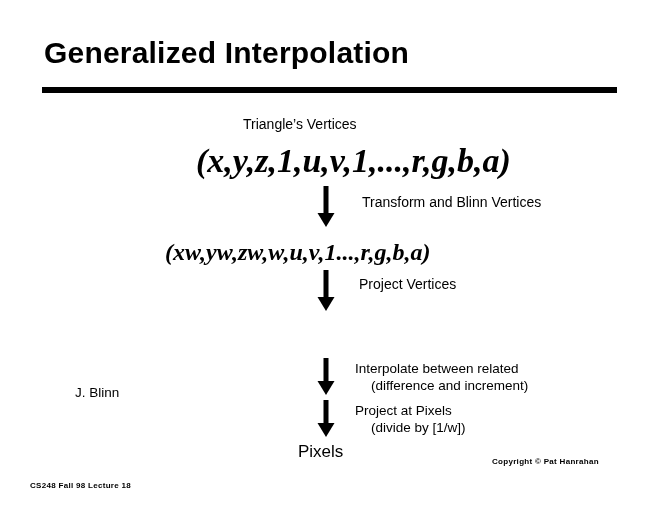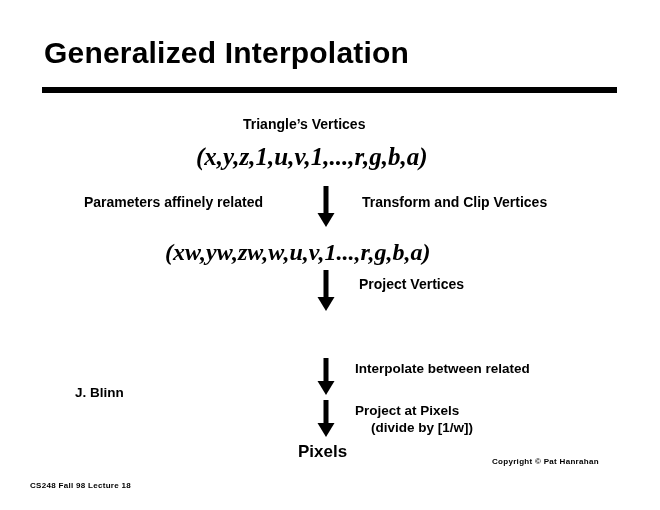--- a/index.html
+++ b/index.html
@@ -40,36 +40,36 @@
     top: 87px;
     width: 575px;
     height: 6px;
     background: #000000;
   }
 
   
   .lbl {
     position: absolute;
     font-family: "Liberation Sans", sans-serif;
-    font-weight: bold;
+    font-weight: normal;
     font-size: 14px;
     white-space: nowrap;
     line-height: 1.25;
   }
   .lbl.small { font-size: 13.5px; }
 
   .formula {
     position: absolute;
     font-family: "Liberation Serif", serif;
     font-style: italic;
     font-weight: bold;
     white-space: nowrap;
     line-height: 1;
   }
-  .f1 { font-size: 25px; }
+  .f1 { font-size: 34px; }
   .f2 { font-size: 24px; }
   .f3 { font-size: 23px; }
 
   .u { text-decoration: underline; text-underline-offset: 2px; }
 
   
   .arrow {
     position: absolute;
     width: 22px;
   }
@@ -93,30 +93,29 @@
 
 <div class="slide">
 
   <div class="slide-title">Generalized Interpolation</div>
   <div class="title-rule"></div>
 
   <div class="lbl" style="left:243px; top:116px;">Triangle’s Vertices</div>
 
   <div class="formula f1" style="left:196px; top:144px;">(x,y,z,1,u,v,1,...,r,g,b,a)</div>
 
-  <div class="lbl" style="left:84px; top:194px;">Parameters affinely related</div>
 
   <div class="arrow" style="left:315px; top:186px;">
     <svg width="22" height="42" viewBox="0 0 22 42" aria-hidden="true">
       <rect x="8.5" y="0" width="5" height="31" fill="#000000"></rect>
       <polygon points="11,41 2.5,27 19.5,27" fill="#000000"></polygon>
     </svg>
   </div>
 
-  <div class="lbl" style="left:362px; top:194px;">Transform and Clip Vertices</div>
+  <div class="lbl" style="left:362px; top:194px;">Transform and Blinn Vertices</div>
 
   <div class="formula f2" style="left:165px; top:240px;">(xw,yw,zw,w,u,v,1...,r,g,b,a)</div>
 
   <div class="arrow" style="left:315px; top:270px;">
     <svg width="22" height="42" viewBox="0 0 22 42" aria-hidden="true">
       <rect x="8.5" y="0" width="5" height="31" fill="#000000"></rect>
       <polygon points="11,41 2.5,27 19.5,27" fill="#000000"></polygon>
     </svg>
   </div>
 
@@ -126,20 +125,21 @@
   <div class="lbl small" style="left:75px; top:385px;">J. Blinn</div>
 
   <div class="arrow" style="left:315px; top:358px;">
     <svg width="22" height="38" viewBox="0 0 22 38" aria-hidden="true">
       <rect x="8.5" y="0" width="5" height="27" fill="#000000"></rect>
       <polygon points="11,37 2.5,23 19.5,23" fill="#000000"></polygon>
     </svg>
   </div>
 
   <div class="lbl small" style="left:355px; top:361px;">Interpolate between related</div>
+  <div class="lbl small" style="left:371px; top:378px;">(difference and increment)</div>
 
   <div class="arrow" style="left:315px; top:400px;">
     <svg width="22" height="38" viewBox="0 0 22 38" aria-hidden="true">
       <rect x="8.5" y="0" width="5" height="27" fill="#000000"></rect>
       <polygon points="11,37 2.5,23 19.5,23" fill="#000000"></polygon>
     </svg>
   </div>
 
   <div class="lbl small" style="left:355px; top:403px;">Project at Pixels</div>
   <div class="lbl small" style="left:371px; top:420px;">(divide by [1/w])</div>

